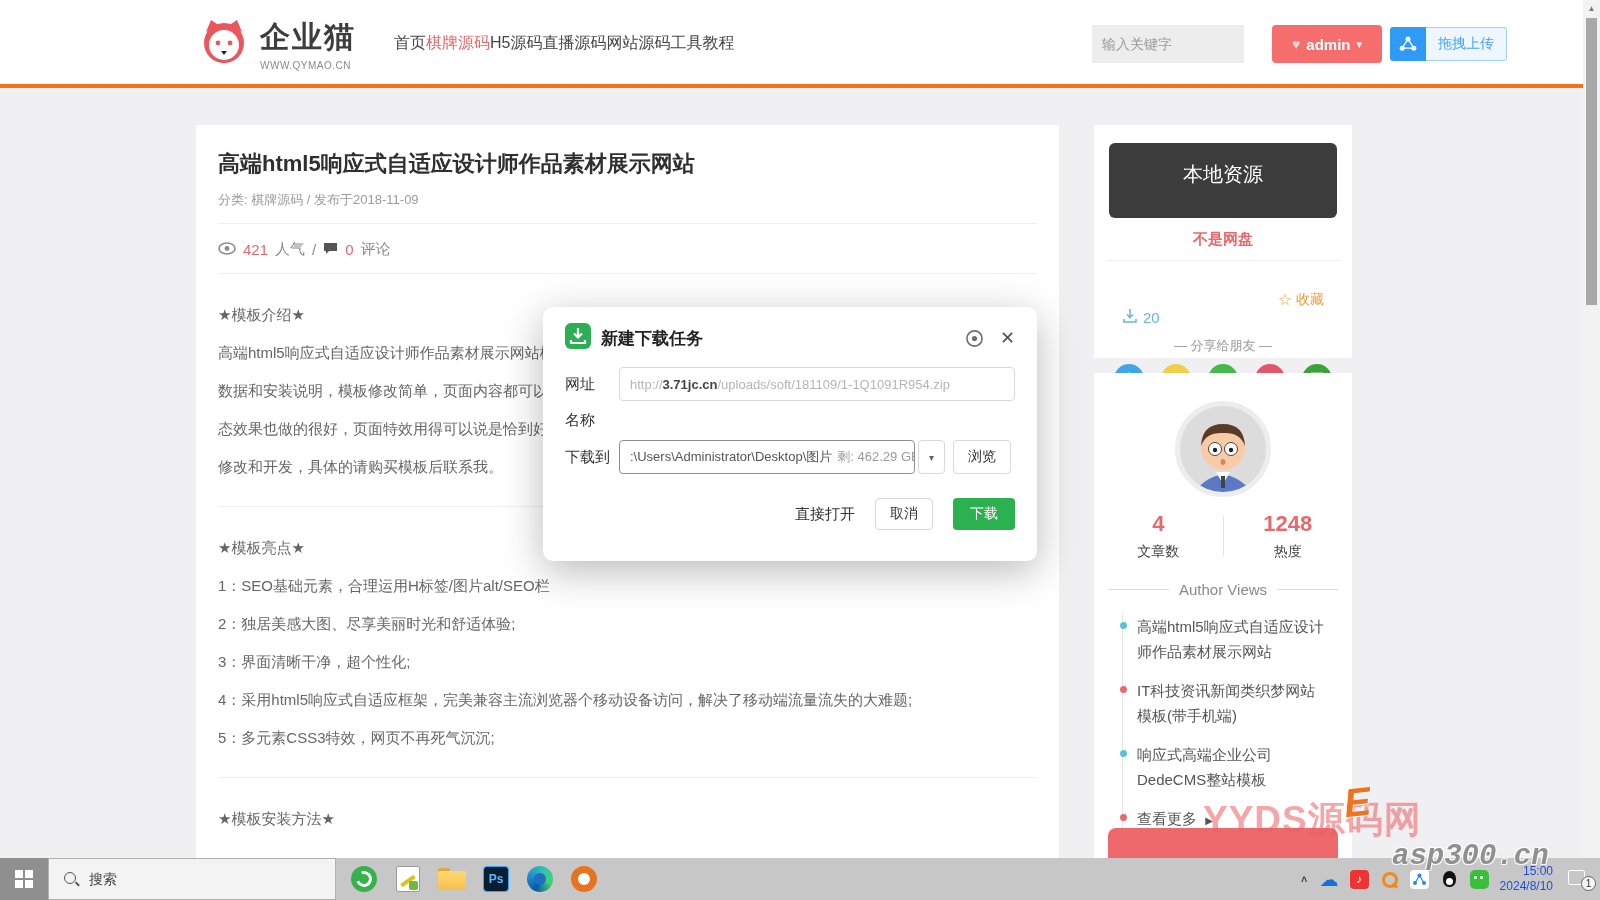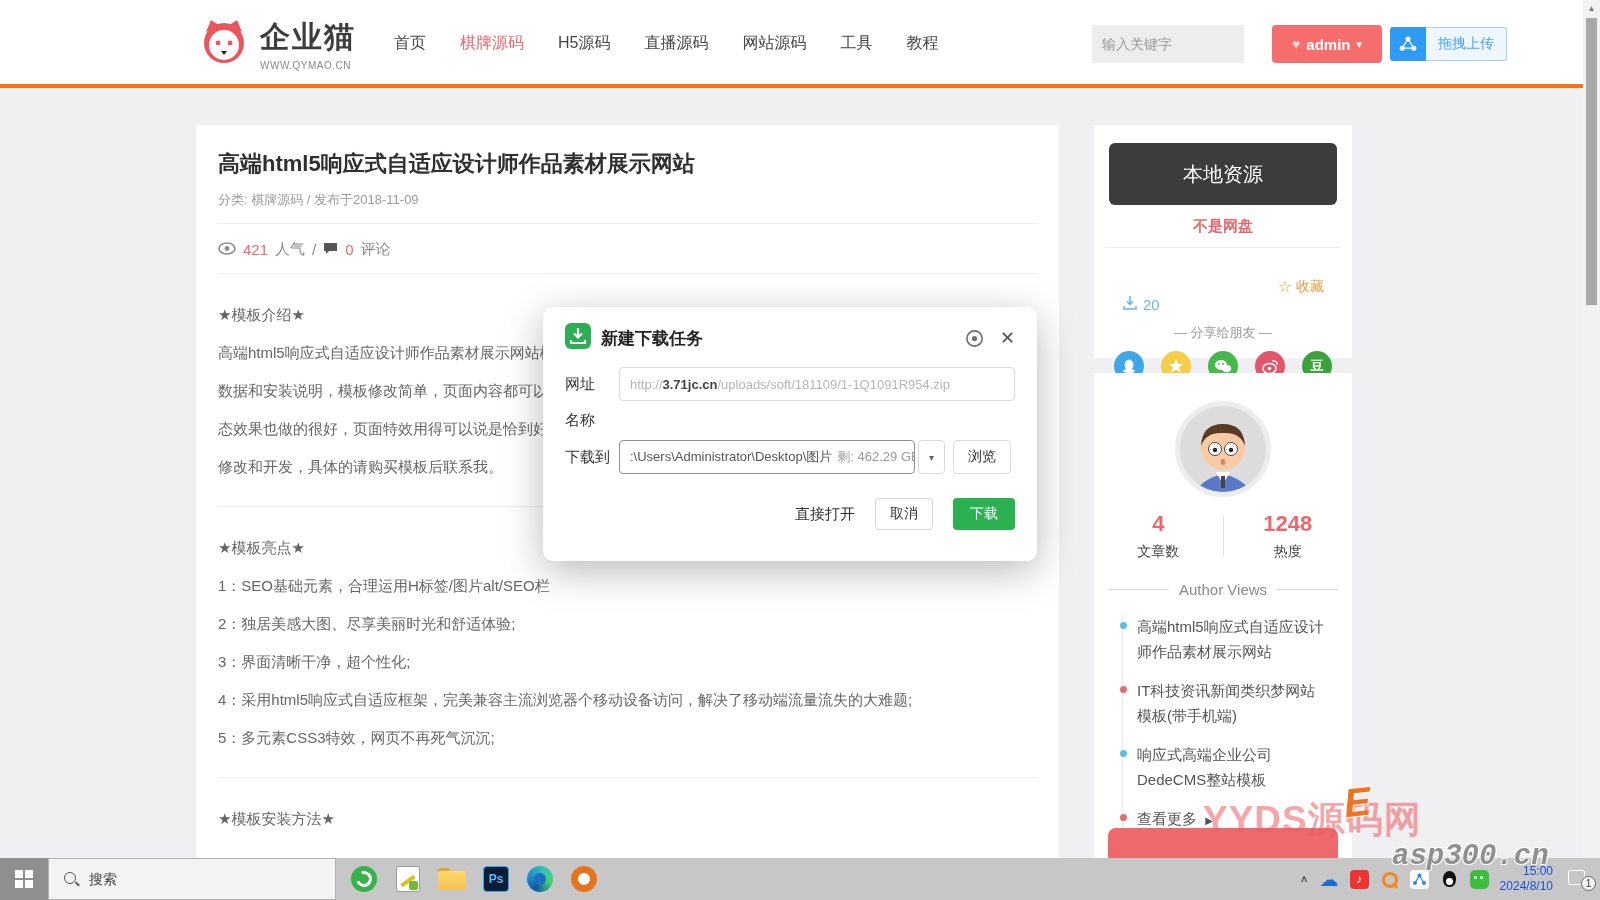--- a/index.html
+++ b/index.html
@@ -4,21 +4,21 @@
 <style>
   * { margin:0; padding:0; box-sizing:border-box; }
   html,body { width:1600px; height:900px; overflow:hidden; }
   body { font-family:"Liberation Sans","DejaVu Sans",sans-serif; background:#f0f0f2; position:relative; }
 
   
   .header { position:absolute; left:0; top:0; width:1583px; height:88px; background:#fff; border-bottom:4px solid #f97316; z-index:2; }
   .logo { position:absolute; left:198px; top:16px; display:flex; align-items:center; gap:10px; }
   .logo-text .cn { font-size:30px; font-weight:bold; color:#3d3d3d; letter-spacing:2px; }
   .logo-text .sub { font-size:10px; color:#8a8a8a; margin-top:2px; letter-spacing:.5px; }
-  .nav { position:absolute; left:394px; top:33px; display:flex; gap:34px; font-size:16px; color:#454545; }
+  .nav { position:absolute; left:394px; top:33px; display:flex; font-size:16px; color:#454545; }
   .nav .nav-item { cursor:pointer; white-space:nowrap; }
   .nav .active { color:#e9686b; }
   .search-box { position:absolute; left:1092px; top:25px; width:152px; height:38px; background:#ededed; display:flex; align-items:center; padding:0 10px; }
   .search-box input { flex:1; border:none; background:transparent; outline:none; font-size:14px; color:#555; font-family:inherit; }
   .search-box input::placeholder { color:#9a9a9a; }
   .mag { width:16px; height:16px; position:relative; flex:none; }
   .mag::before { content:""; position:absolute; left:1px; top:1px; width:9px; height:9px; border:2px solid #9a9a9a; border-radius:50%; }
   .mag::after { content:""; position:absolute; left:11px; top:11px; width:6px; height:2px; background:#9a9a9a; transform:rotate(45deg); }
   .admin-btn { position:absolute; left:1272px; top:25px; width:110px; height:38px; background:#f56d6d; border-radius:4px; display:flex; align-items:center; justify-content:center; gap:6px; color:#fff; font-size:15px; font-weight:bold; cursor:pointer; }
   .heart { color:#e4d7d7; font-size:14px; line-height:1; }
@@ -33,21 +33,21 @@
   .a-meta { margin-top:12px; font-size:13px; color:#9b9b9b; }
   .a-div { border:none; border-top:1px solid #eeeeee; margin:14px 0; }
   .a-stats { display:flex; align-items:center; gap:7px; font-size:15px; color:#8a8a8a; margin:16px 0 6px; }
   .a-stats .num { color:#e9686b; }
   .a-body p { font-size:15px; color:#666; line-height:26px; margin-top:12px; }
   .a-body .sec-gap { margin-top:28px; }
   .a-body .wide-gap { margin-top:22px; }
 
   
   .side-card1 { position:absolute; left:1094px; top:125px; width:258px; height:233px; background:#fff; z-index:1; }
-  .res-btn { margin:18px auto 0; width:228px; height:62px; background:#3c3c3c; border-radius:6px; color:#fff; font-size:20px; text-align:center; line-height:62px; cursor:pointer; }
+  .res-btn { margin:18px auto 0; width:228px; height:75px; background:#3c3c3c; border-radius:6px; color:#fff; font-size:20px; text-align:center; line-height:62px; cursor:pointer; }
   .res-warn { margin-top:12px; text-align:center; color:#e9686b; font-size:15px; font-weight:bold; }
   .res-div { border:none; border-top:1px solid #eee; margin:11px 12px 0; }
   .res-row { display:flex; justify-content:space-between; padding:0 28px; margin-top:11px; align-items:center; }
   .res-dl { display:flex; align-items:center; gap:5px; color:#66b9dd; font-size:15px; cursor:pointer;margin-top:36px; }
   .res-fav { display:flex; align-items:center; gap:4px; color:#f09a3c; font-size:14px; cursor:pointer; }
   .res-fav .star { font-size:16px; color:#f0a848; }
   .share-title { margin-top:10px; text-align:center; color:#9a9a9a; font-size:13px; }
   .social-row { display:flex; justify-content:center; gap:17px; margin-top:9px; }
   .soc { width:30px; height:30px; border-radius:50%; display:flex; align-items:center; justify-content:center; cursor:pointer; color:#fff; }
   .soc-qq { background:#3fa7e8; } .soc-qzone { background:#f4cd49; }

